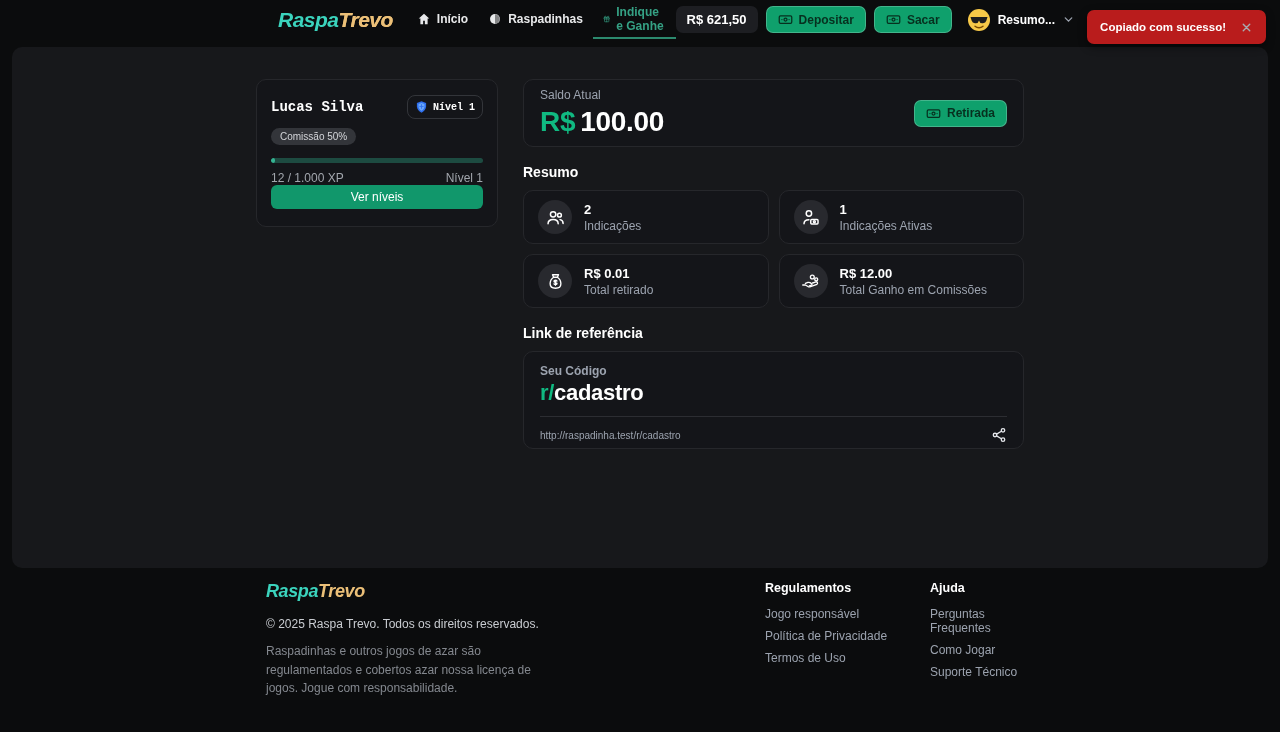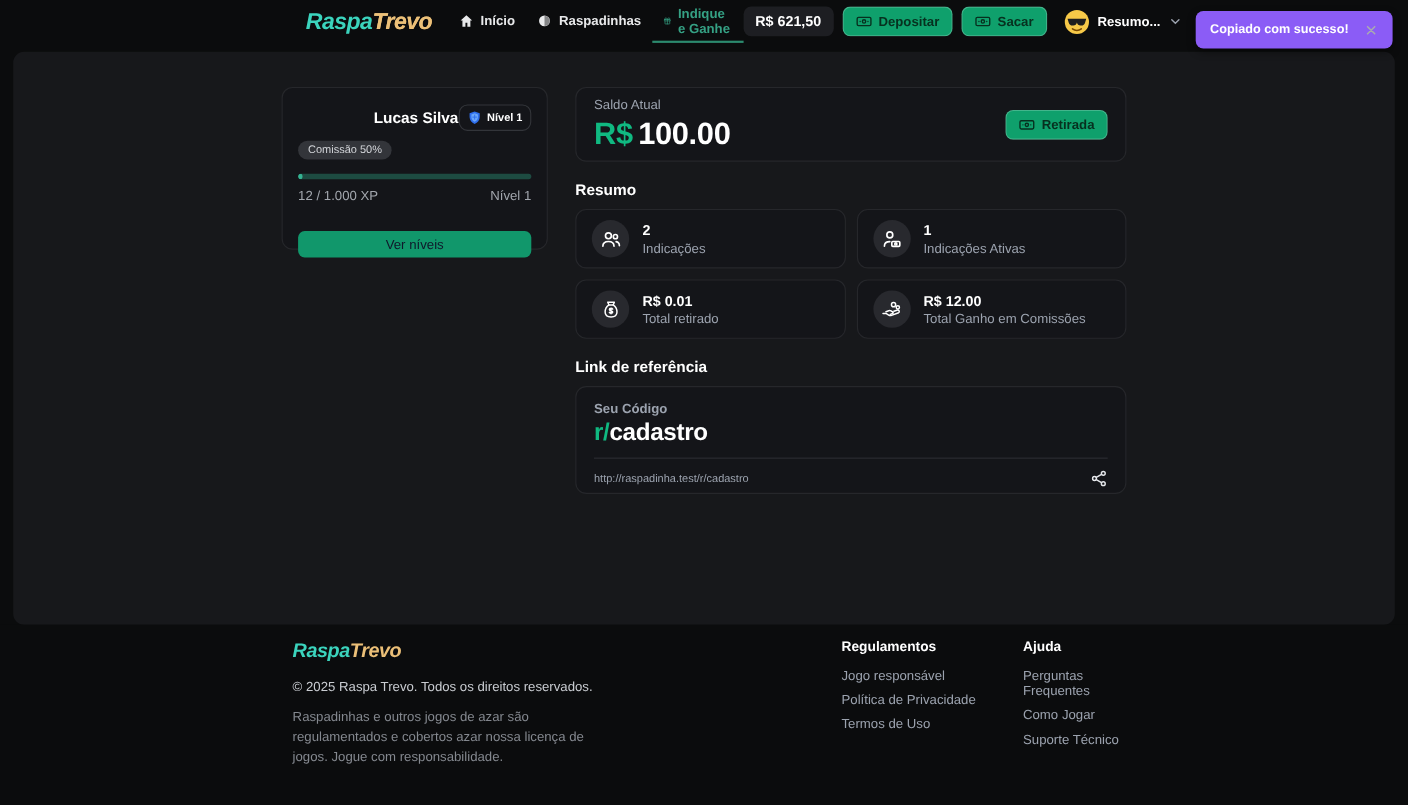--- a/index.html
+++ b/index.html
@@ -43,58 +43,58 @@
   }
   .btn-green svg { width:15px; height:15px; }
   .user-chip { display:flex; align-items:center; gap:7px; margin-left:7px; cursor:pointer; }
   .avatar { width:24px; height:24px; }
   .user-name { font-size:12px; font-weight:bold; color:#fff; }
   .chev { width:13px; height:13px; color:#9ca3af; }
 
   
   .toast {
     position:absolute; top:10px; right:14px; z-index:40;
-    background:#8b5cf6; border-radius:7px; height:34px;
+    background:#b91c1c; border-radius:7px; height:34px;
     display:flex; align-items:center; gap:14px; padding:0 13px;
     box-shadow:0 3px 8px rgba(0,0,0,0.45);
   }
   .toast-msg { font-size:11.5px; font-weight:bold; color:#fff; }
   .toast-close { width:13px; height:13px; color:#a9abb0; cursor:pointer; }
 
   
   .main-panel {
     position:absolute; left:12px; right:12px; top:47px; bottom:164px;
     background:#17181b; border-radius:10px;
   }
   .content { width:768px; margin:32px auto 0; display:flex; gap:25px; }
 
   .card { background:#141519; border:1px solid #26272b; border-radius:10px; }
 
   
   .profile-card { width:242px; height:148px; padding:15px 14px; align-self:flex-start; }
-  .profile-top { display:flex; justify-content:flex-end; align-items:center; }
+  .profile-top { display:flex; justify-content:space-between; align-items:center;font-family:Liberation Mono, monospace; }
   .profile-name { font-size:14px; font-weight:bold; }
   .level-badge {
     display:flex; align-items:center; gap:5px;
     border:1px solid #33353a; border-radius:8px; padding:4px 7px;
     font-size:10px; font-weight:bold; color:#fff;
   }
   .level-badge svg { width:13px; height:14px; }
   .commission-pill {
     display:inline-block; margin-top:9px;
     background:#33353a; color:#d3d5d9; font-size:10px;
     border-radius:99px; padding:3px 9px;
   }
   .xp-track { margin-top:13px; height:5px; border-radius:3px; background:#1d4b41; overflow:hidden; }
   .xp-fill { height:100%; background:#35b392; border-radius:3px; width:2%; }
   .xp-row { display:flex; justify-content:space-between; margin-top:8px; font-size:12px; color:#a2a6ad; }
   .levels-btn {
-    margin-top:25px; width:100%; height:24px;
+    width:100%; height:24px;
     background:#11976b; border:none; border-radius:6px;
-    color:#0f172a; font-size:12px; font-family:inherit; cursor:pointer;
+    color:#ffffff; font-size:12px; font-family:inherit; cursor:pointer;
   }
 
   
   .right-col { width:501px; }
   .saldo-card { height:68px; padding:13px 16px; display:flex; justify-content:space-between; align-items:center; }
   .saldo-label { font-size:12px; color:#9ca3af; }
   .saldo-amount { margin-top:4px; font-size:28px; font-weight:bold; letter-spacing:-0.3px; }
   .saldo-amount .cur { color:#10b981; margin-right:5px; }
   .section-title { font-size:14px; font-weight:bold; margin:17px 0 10px; }
   .stats-grid { display:grid; grid-template-columns:1fr 1fr; gap:10px; }

